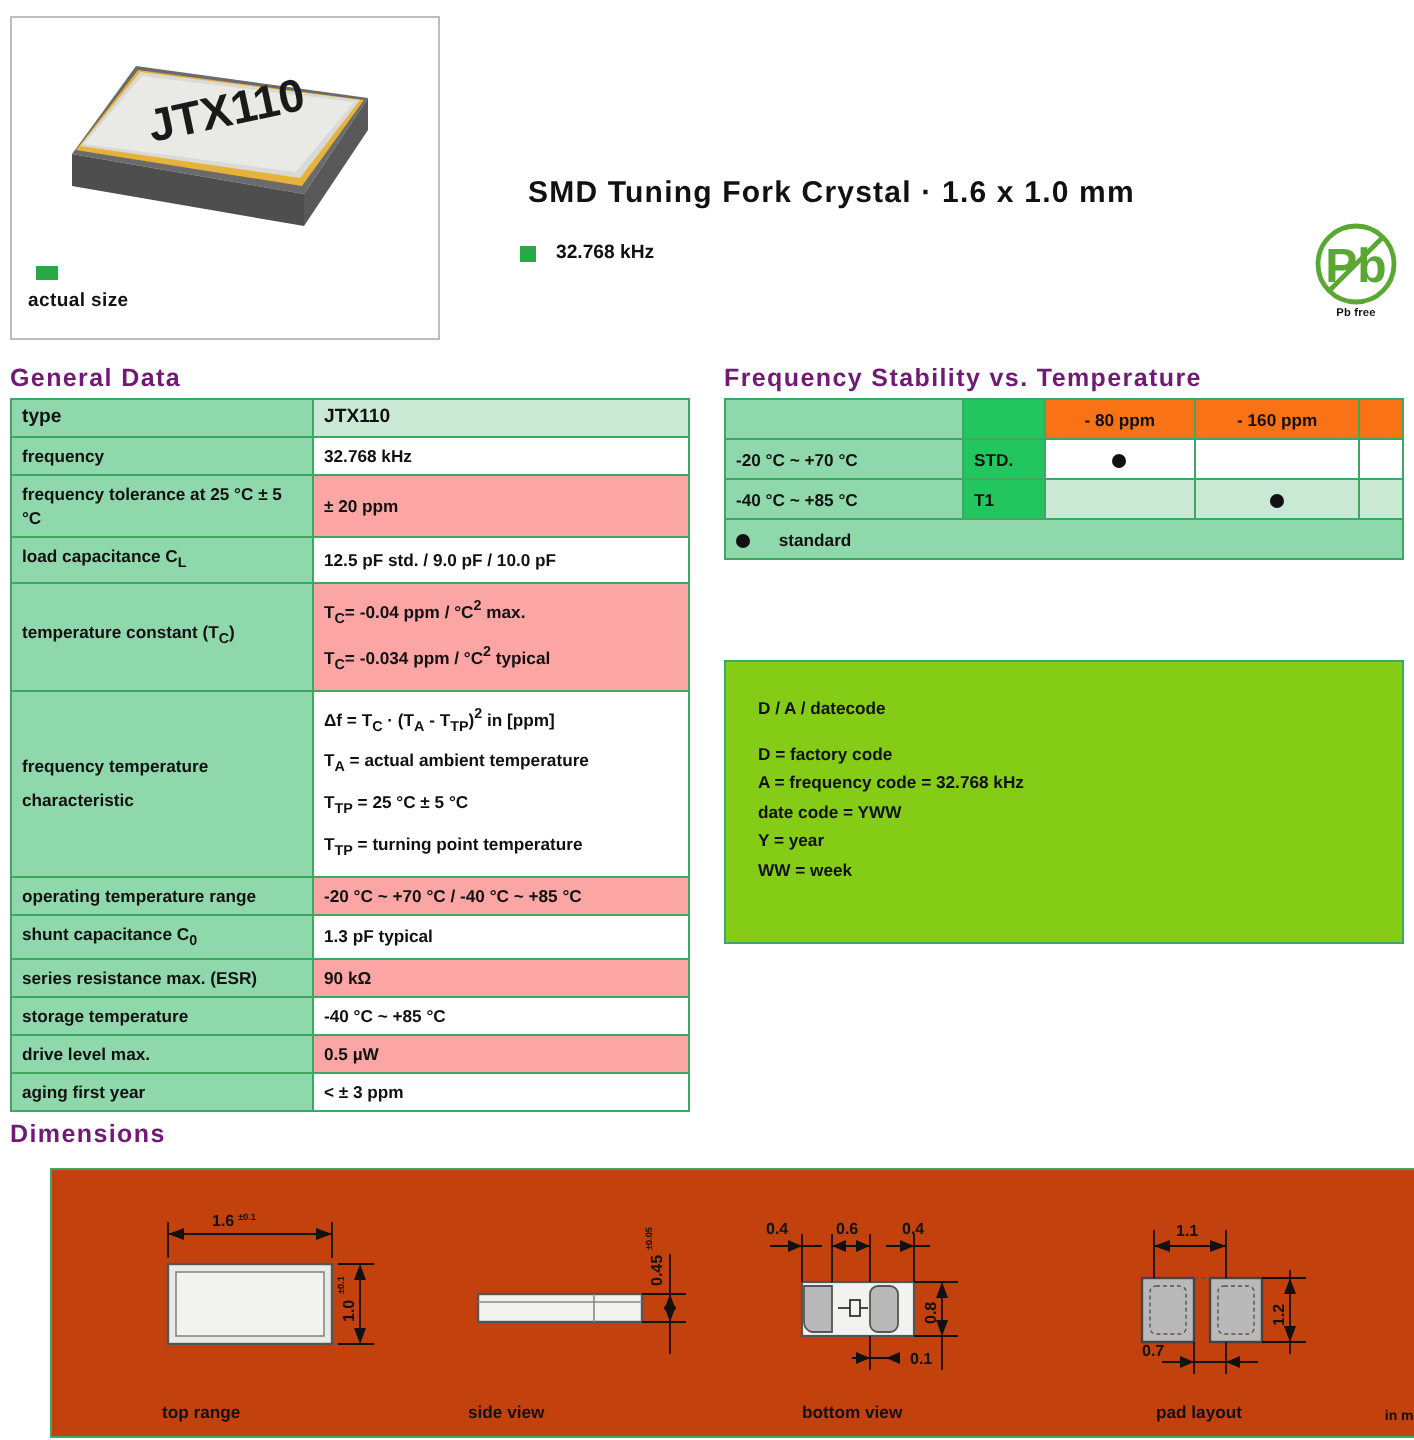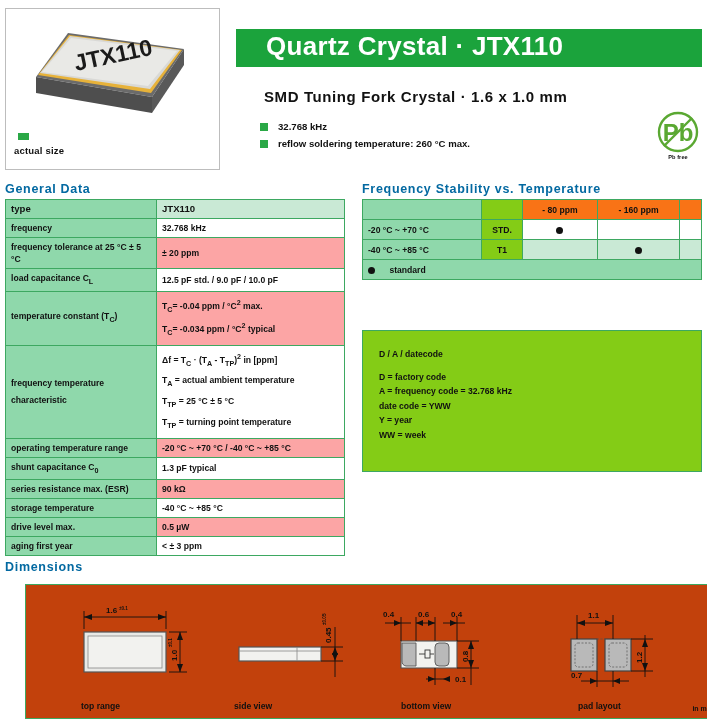--- a/index.html
+++ b/index.html
@@ -30,41 +30,41 @@
   .bullet i{position:absolute;left:0;top:3px;width:8px;height:8px;
        background:#2aa846;display:block;}
 
   
   .rohs{position:absolute;left:520px;top:110px;width:100px;height:56px;}
   .pbfree{position:absolute;left:655px;top:110px;width:46px;height:56px;}
   .logo-cap{font-size:5.6px;font-weight:bold;text-align:center;color:#111;
        letter-spacing:.1px;}
 
   
-  .sec-h{position:absolute;font-size:12.5px;font-weight:bold;color:#0369a1;
+  .sec-h{position:absolute;font-size:12.5px;font-weight:bold;color:#701a75;
        letter-spacing:.7px;}
 
   
   table{border-collapse:collapse;position:absolute;}
   .gd{left:5px;top:199px;width:340px;font-size:8.6px;}
   .gd td{border:1px solid #3da861;padding:3px 5px;vertical-align:middle;
        font-weight:bold;color:#111;line-height:12px;}
   .gd td.k{width:140px;background:#8fd8ab;}
   .gd td.v{background:#ffffff;}
   .gd td.v.alt{background:#fca5a5;}
   .gd tr.hdr td{background:#8fd8ab;font-size:9.6px;margin-top:47px;}
   .gd tr.hdr td.v{background:#c9e9d5;font-size:9.6px;}
   .gd td.tall{line-height:17px;}
 
   
   .fs{left:362px;top:199px;width:340px;font-size:8.6px;}
   .fs td{border:1px solid #3da861;padding:3px 5px;font-weight:bold;
        color:#111;height:13px;}
   .fs td.rng{background:#8fd8ab;width:108px;}
-  .fs td.std{background:#84cc16;width:30px;text-align:center;}
+  .fs td.std{background:#22c55e;width:30px;text-align:left;}
   .fs td.hd{background:#f97316;text-align:center;}
   .fs td.cell{text-align:center;background:#fff;}
   .fs td.cell.alt{background:#c9e9d5;}
   .fs td.note{background:#8fd8ab;}
   .dot{display:inline-block;width:7px;height:7px;border-radius:50%;
        background:#111;vertical-align:middle;}
 
   
   .mark-box{position:absolute;left:362px;top:330px;width:338px;height:140px;
        background:#84cc16;border:1px solid #3da861;}
@@ -98,33 +98,26 @@
       <polygon points="128,78 160,30 160,46 128,94" fill="#595959"></polygon>
       <polygon points="14,56 45,16 158,31 127,74" fill="#e7b23a"></polygon>
       <polygon points="16,54 46,17 156,31 126,70" fill="#d9d9d6"></polygon>
       <polygon points="18,53 47,19 153,32 124,67" fill="#e9e9e6"></polygon>
       <text x="52" y="52" transform="rotate(-12 52 52)" font-family="Liberation Sans, sans-serif" font-size="23" font-weight="bold" fill="#1a1a1a">JTX110</text>
     </svg>
     <span class="actual-dot"></span>
     <span class="actual-label">actual size</span>
   </div>
 
-  <div class="title-bar">
-    <span>Quartz Crystal · JTX110</span>
-  </div>
   <div class="subtitle">SMD Tuning Fork Crystal · 1.6 x 1.0 mm</div>
 
   <div class="bullets">
     <div class="bullet">
       <i></i>
       <span>32.768 kHz</span>
-    </div>
-    <div class="bullet">
-      <i></i>
-      <span>reflow soldering temperature: 260 °C max.</span>
     </div>
   </div>
 
 
   <div class="pbfree">
     <svg width="46" height="44" viewBox="0 0 46 44">
       <circle cx="23" cy="22" r="19" fill="none" stroke="#5aa832" stroke-width="2.4"></circle>
       <text x="23" y="31" text-anchor="middle" font-family="Liberation Sans, sans-serif" font-size="24" font-weight="bold" fill="#5aa832">Pb</text>
       <line x1="9" y1="36" x2="37" y2="8" stroke="#5aa832" stroke-width="2.4"></line>
     </svg>

